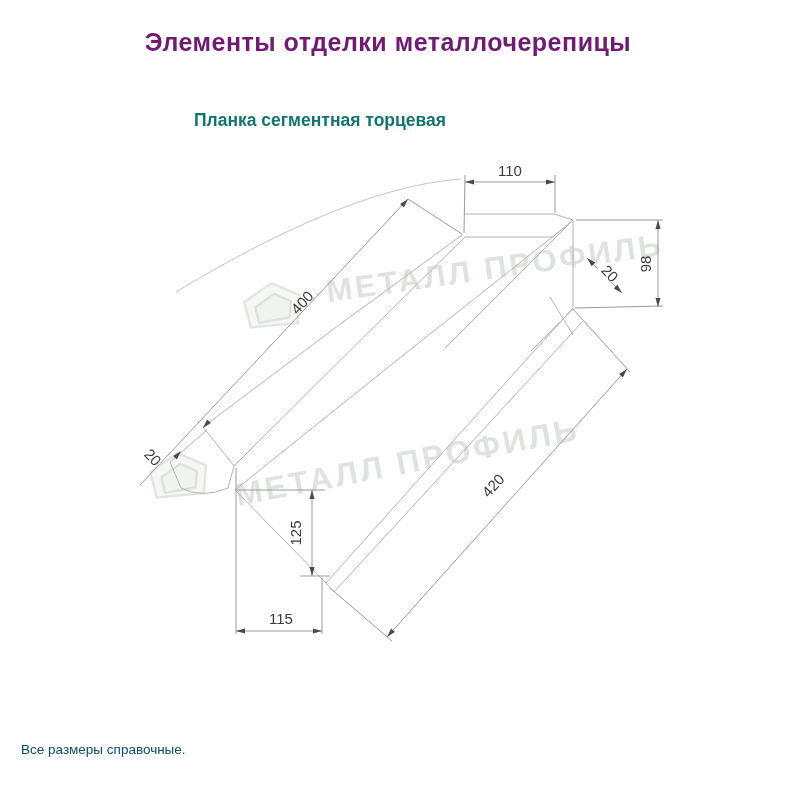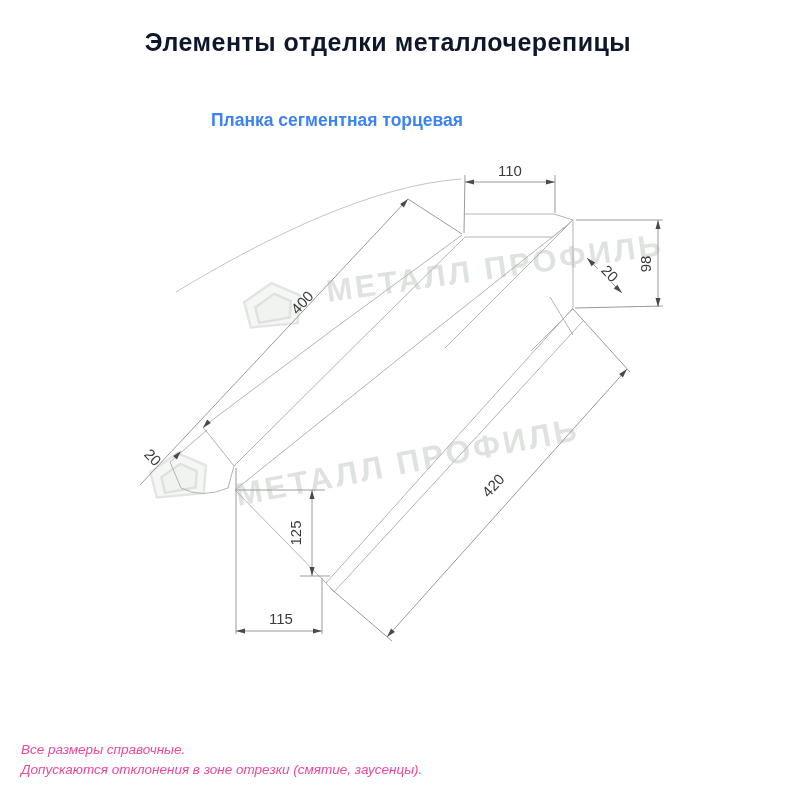--- a/index.html
+++ b/index.html
@@ -2,29 +2,29 @@
 <html><head>
 <meta charset="utf-8">
 <style>
   html,body{margin:0;padding:0;}
   body{
     width:800px;height:800px;position:relative;background:#ffffff;
     font-family:"Liberation Sans", sans-serif;overflow:hidden;
   }
   .page-title{
     position:absolute;top:28px;left:0;width:776px;text-align:center;
-    font-size:25px;font-weight:bold;color:#0f172a;letter-spacing:0.5px;
+    font-size:25px;font-weight:bold;color:#701a75;letter-spacing:0.5px;
   }
   .drawing-subtitle{
-    position:absolute;top:109px;left:17px;width:640px;text-align:center;
-    font-size:17.5px;font-weight:bold;color:#3b82f6;line-height:23px;
+    position:absolute;top:109px;left:0;width:640px;text-align:center;
+    font-size:17.5px;font-weight:bold;color:#0f766e;line-height:23px;
   }
   .footnotes{
     position:absolute;left:21px;top:740px;width:700px;
-    font-size:13.5px;color:#ec4899;line-height:20px;font-style:italic;
+    font-size:13.5px;color:#0c4a6e;line-height:20px;
   }
   svg{position:absolute;left:0;top:0;}
   .shape{stroke:#b3b3b3;stroke-width:1;fill:none;}
   .shape-soft{stroke:#c4c4c4;stroke-width:1;fill:none;}
   .dimline{stroke:#9a9a9a;stroke-width:1;fill:none;}
   .arrow{fill:#4a4a4a;stroke:none;}
   .dimtext{font-family:"Liberation Sans",sans-serif;font-size:15px;fill:#3c3c3c;}
   .wm-text{
     font-family:"Liberation Sans",sans-serif;font-weight:bold;
     fill:#ccd2cc;opacity:0.62;letter-spacing:3px;
@@ -147,14 +147,13 @@
     <path class="dimline" d="M573,309 L630,372"></path>
     <path class="dimline" d="M387,637 L627,369"></path>
     <polygon class="arrow" points="387,637 394.9,632 391.1,628.6"></polygon>
     <polygon class="arrow" points="627,369 622.9,377.4 619.1,374"></polygon>
     <text class="dimtext" transform="translate(497,489) rotate(-47)" text-anchor="middle">420</text>
   </g>
 </svg>
 
 <div class="footnotes">
   <div>Все размеры справочные.</div>
-  <div>Допускаются отклонения в зоне отрезки (смятие, заусенцы).</div>
 </div>
 
 </body></html>

